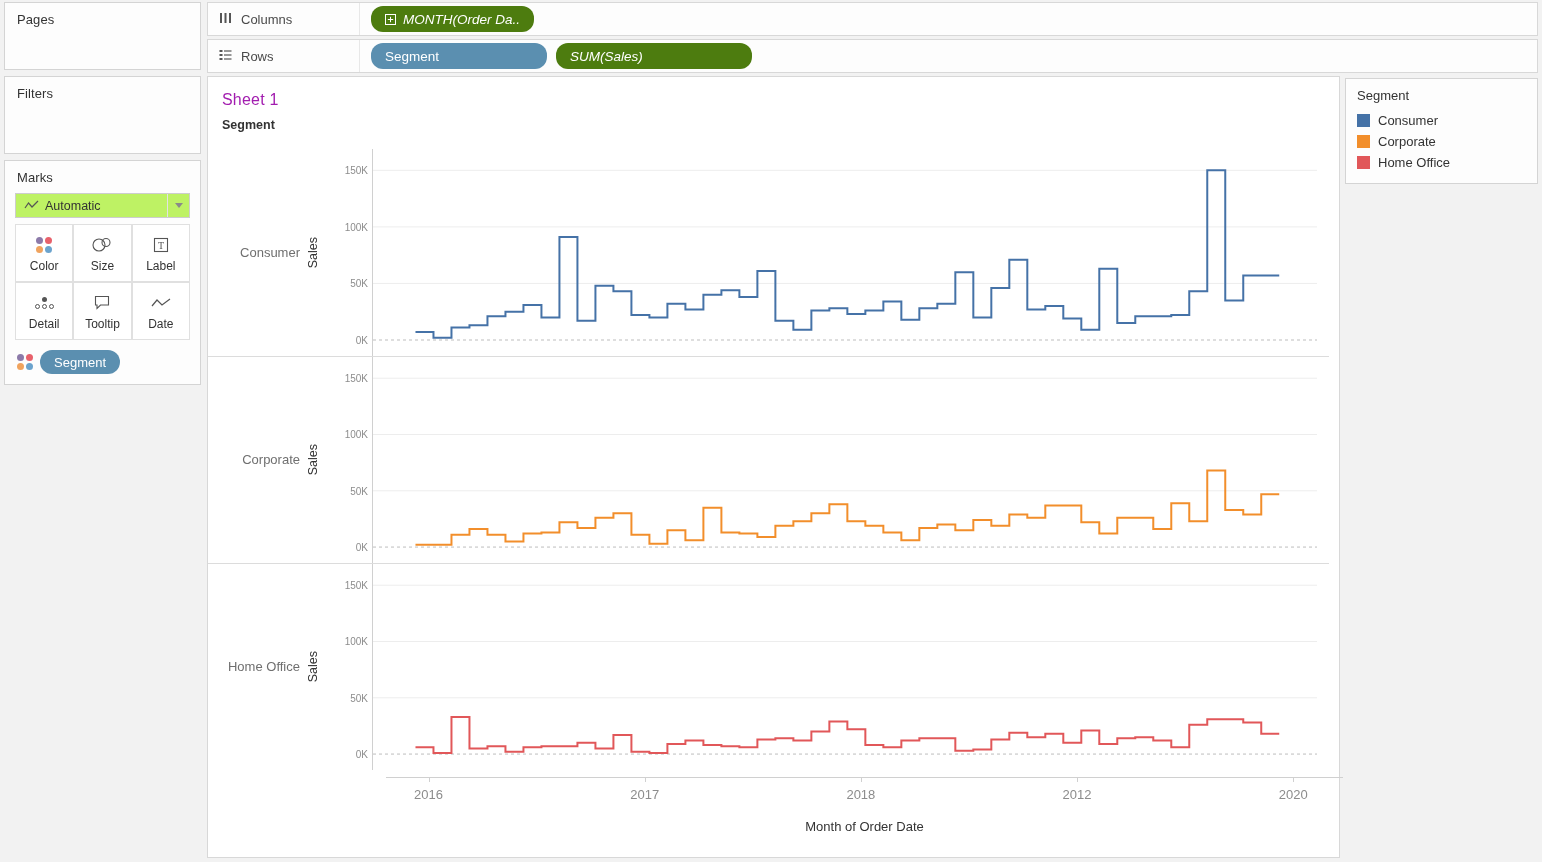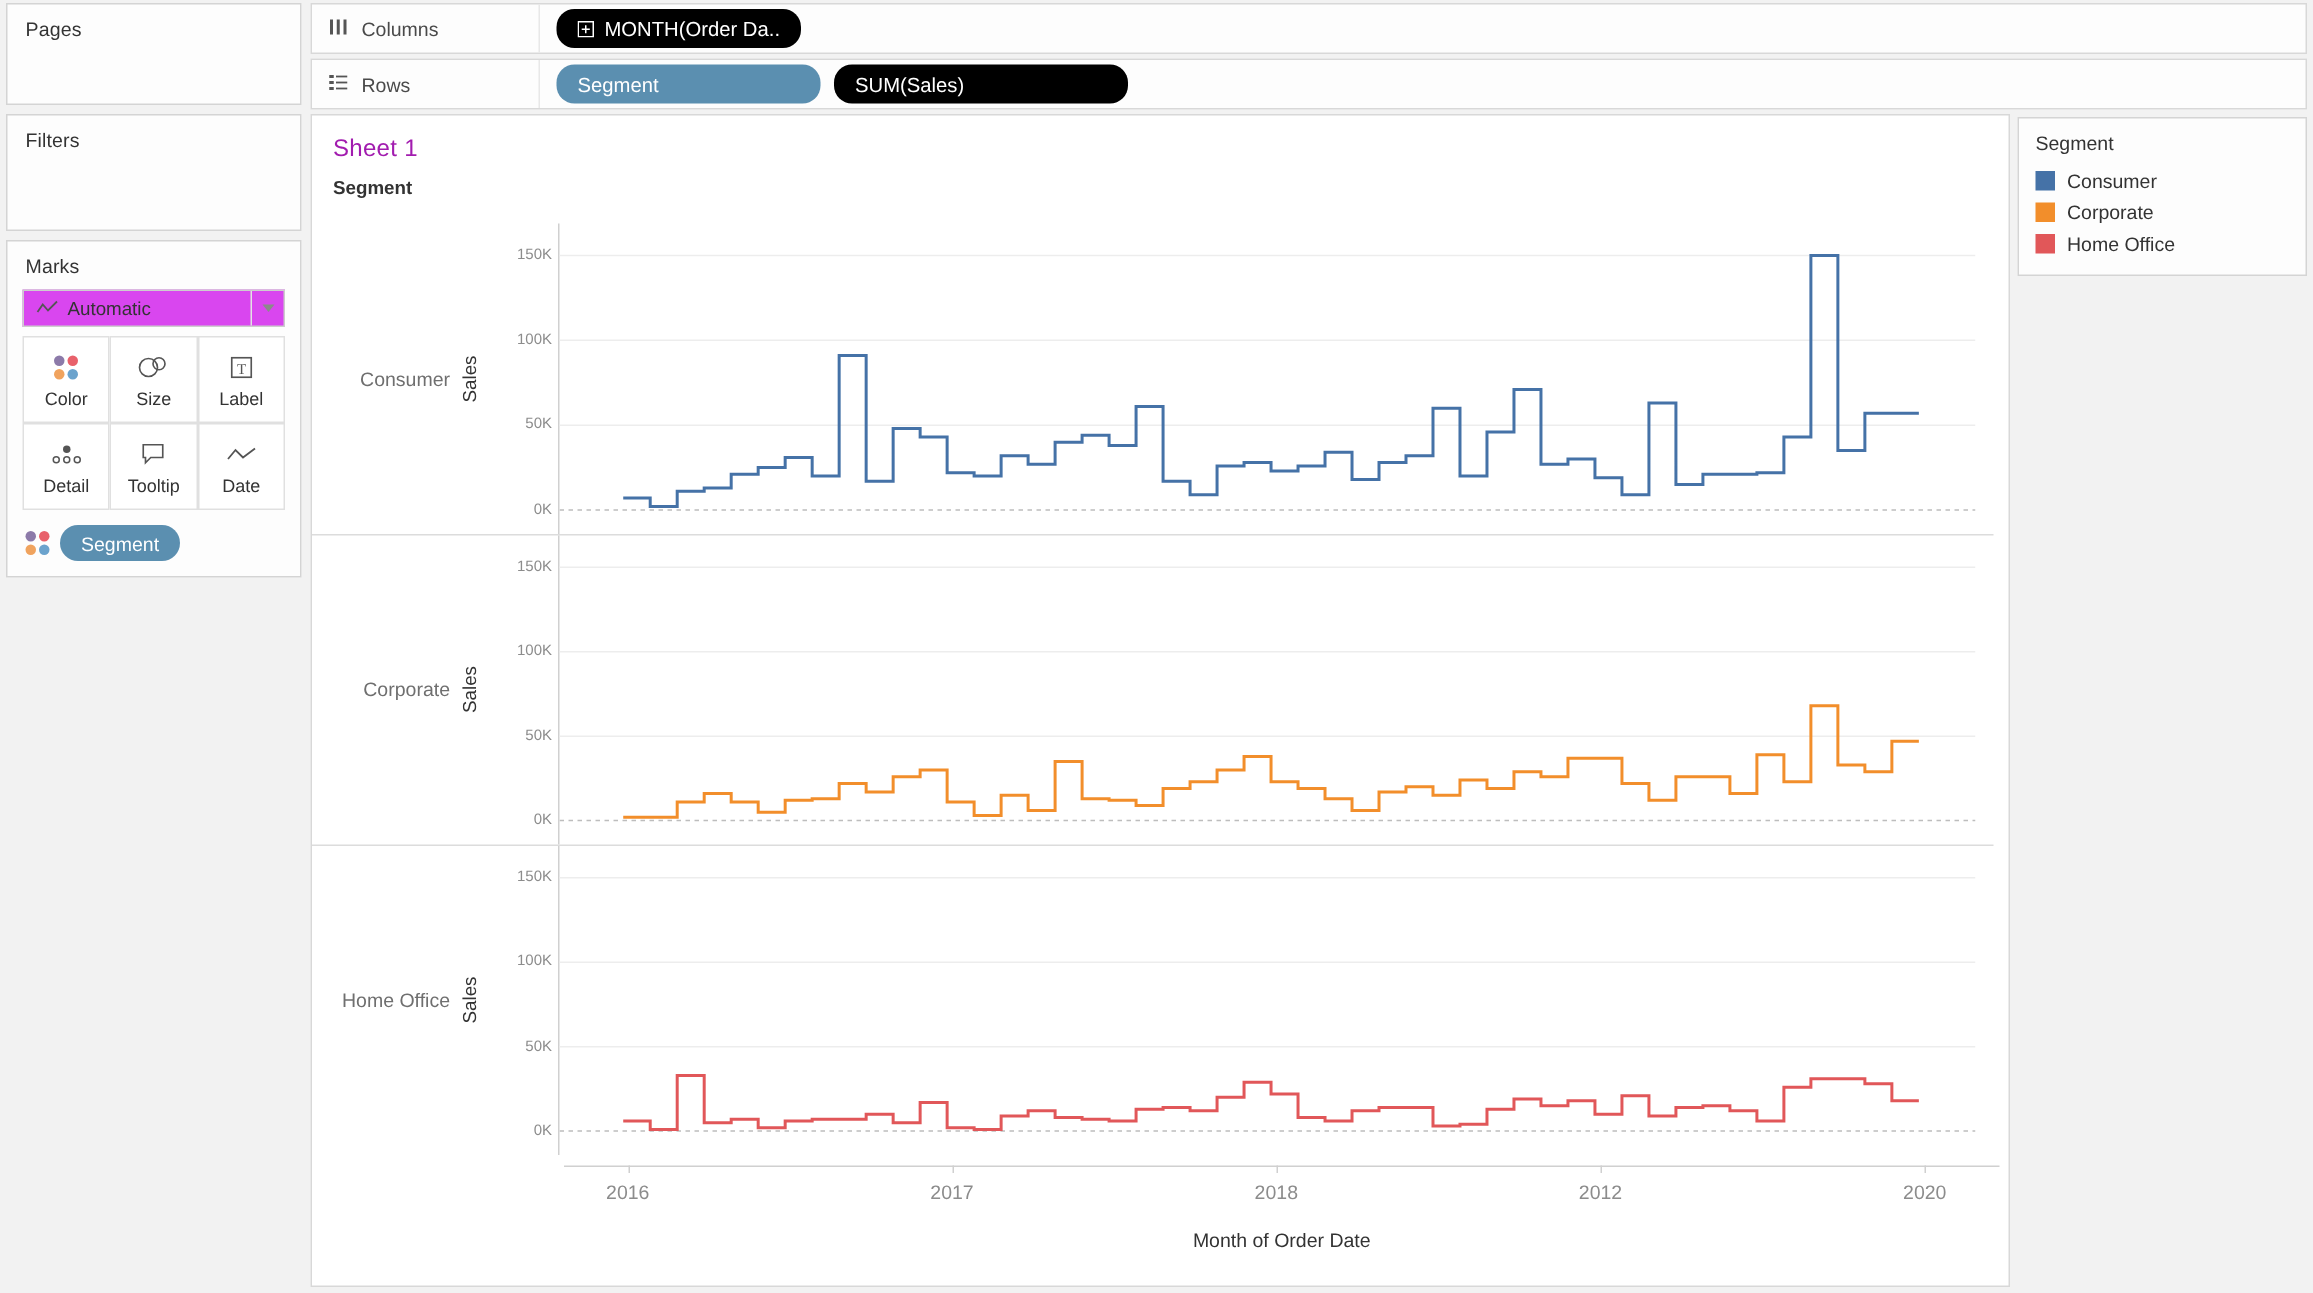--- a/index.html
+++ b/index.html
@@ -28,21 +28,21 @@
     letter-spacing: .1px;
   }
   #pages-card { height: 68px; }
   #filters-card { height: 78px; }
   #marks-card { padding-bottom: 10px; }
 
   .marks-dropdown {
     margin: 8px 10px 6px 10px;
     height: 25px;
     border: 1px solid #cdcdcd;
-    background: #d946ef;
+    background: #bef264;
     display: flex; align-items: center;
     font-size: 12.5px; color: #333;
   }
   .marks-dropdown .mk-icon { margin: 0 6px 0 8px; display: flex; }
   .marks-dropdown .mk-label { flex: 1; }
   .marks-dropdown .mk-arrow {
     width: 22px; height: 23px;
     border-left: 1px solid #e2e2e2;
     display: flex; align-items: center; justify-content: center;
   }
@@ -69,21 +69,21 @@
   .detail-glyph .row { display:flex; gap:2px; }
   .detail-glyph .row i { width:5px; height:5px; border-radius:50%; border:1px solid #555; display:block; }
 
   .marks-pill-row { display: flex; align-items: center; margin: 10px 10px 0 12px; gap: 7px; }
   .pill {
     border-radius: 12px; color: #fff; font-size: 13px;
     display: inline-flex; align-items: center; height: 24px;
     padding: 0 14px; white-space: nowrap;
   }
   .pill.blue { background: #5b8fb0; }
-  .pill.green { background: #000000; }
+  .pill.green { background: #4d7c0f; font-style: italic; }
 
   
   .shelf {
     position: absolute; left: 207px; right: 4px; height: 34px;
     background: #fdfdfd; border: 1px solid #d8d8d8;
     display: flex; align-items: center;
   }
   #columns-shelf { top: 2px; }
   #rows-shelf { top: 39px; }
   .shelf-label {
@@ -130,21 +130,21 @@
   .ticklabels div {
     position: absolute; right: 4px; font-size: 10px; color: #8c8c8c;
     transform: translateY(-50%); white-space: nowrap;
   }
   .plot {
     position: absolute; left: 46px; top: 0; right: 12px; height: 100%;
     border-left: 1px solid #d0d0d0;
   }
   .plot svg { display: block; width: 100%; height: 100%; }
 
-  .xaxis { position: absolute; left: 4px; top: 700px; width: 1133px; height: 80px; }
+  .xaxis { position: absolute; left: 14px; top: 700px; width: 1133px; height: 80px; }
   .xaxis .axisline {
     position: absolute; left: 164px; right: 12px; top: 0; height: 1px; background: #d0d0d0;
   }
   .xtick {
     position: absolute; top: 10px; font-size: 13px; color: #8c8c8c;
     transform: translateX(-50%); white-space: nowrap;
   }
   .xtickmark { position: absolute; top: 0; width: 1px; height: 5px; background: #d0d0d0; }
   .xtitle {
     position: absolute; top: 42px; left: 164px; right: 12px;

